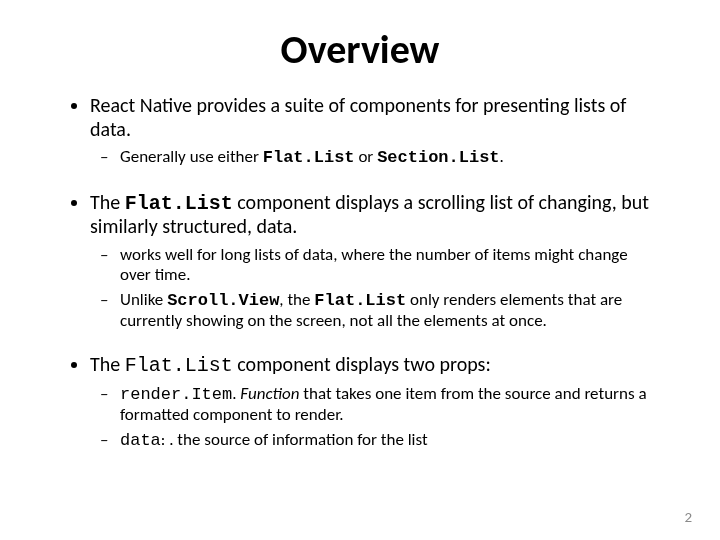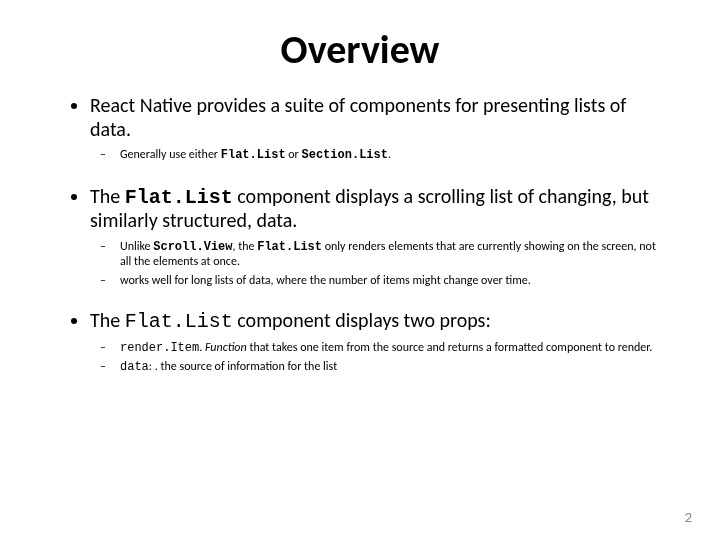--- a/index.html
+++ b/index.html
@@ -34,21 +34,21 @@
     font-size: 20px;
     line-height: 1.18;
     margin-bottom: 4px;
   }
   ul.sub {
     list-style: none;
     padding-left: 30px;
     margin: 6px 0 22px 0;
   }
   ul.sub > li {
-    font-size: 12px;
+    font-size: 17px;
     line-height: 1.2;
     margin-bottom: 4px;
     position: relative;
   }
   ul.sub > li::before {
     content: "–";
     position: absolute;
     left: -20px;
   }
   .mono {
@@ -81,24 +81,24 @@
         <li>
           <span>Generally use either </span><span class="mono">Flat.List</span><span> or </span><span class="mono">Section.List</span><span>.</span>
         </li>
       </ul>
     </li>
 
     <li>
       <span>The </span><span class="mono">Flat.List</span><span> component displays a scrolling list of changing, but similarly structured, data.</span>
       <ul class="sub">
         <li>
-          <span>Unlike </span><span class="mono">Scroll.View</span><span>, the </span><span class="mono">Flat.List</span><span> only renders elements that are currently showing on the screen, not all the elements at once.</span>
+          <span>works well for long lists of data, where the number of items might change over time.</span>
         </li>
         <li>
-          <span>works well for long lists of data, where the number of items might change over time.</span>
+          <span>Unlike </span><span class="mono">Scroll.View</span><span>, the </span><span class="mono">Flat.List</span><span> only renders elements that are currently showing on the screen, not all the elements at once.</span>
         </li>
       </ul>
     </li>
 
     <li>
       <span>The </span><span class="mono-nb">Flat.List</span><span> component displays two props:</span>
       <ul class="sub">
         <li>
           <span class="mono-nb"> render.Item</span><span>. </span><span class="i">Function</span><span> that takes one item from the source and returns a formatted component to render.</span>
         </li>

